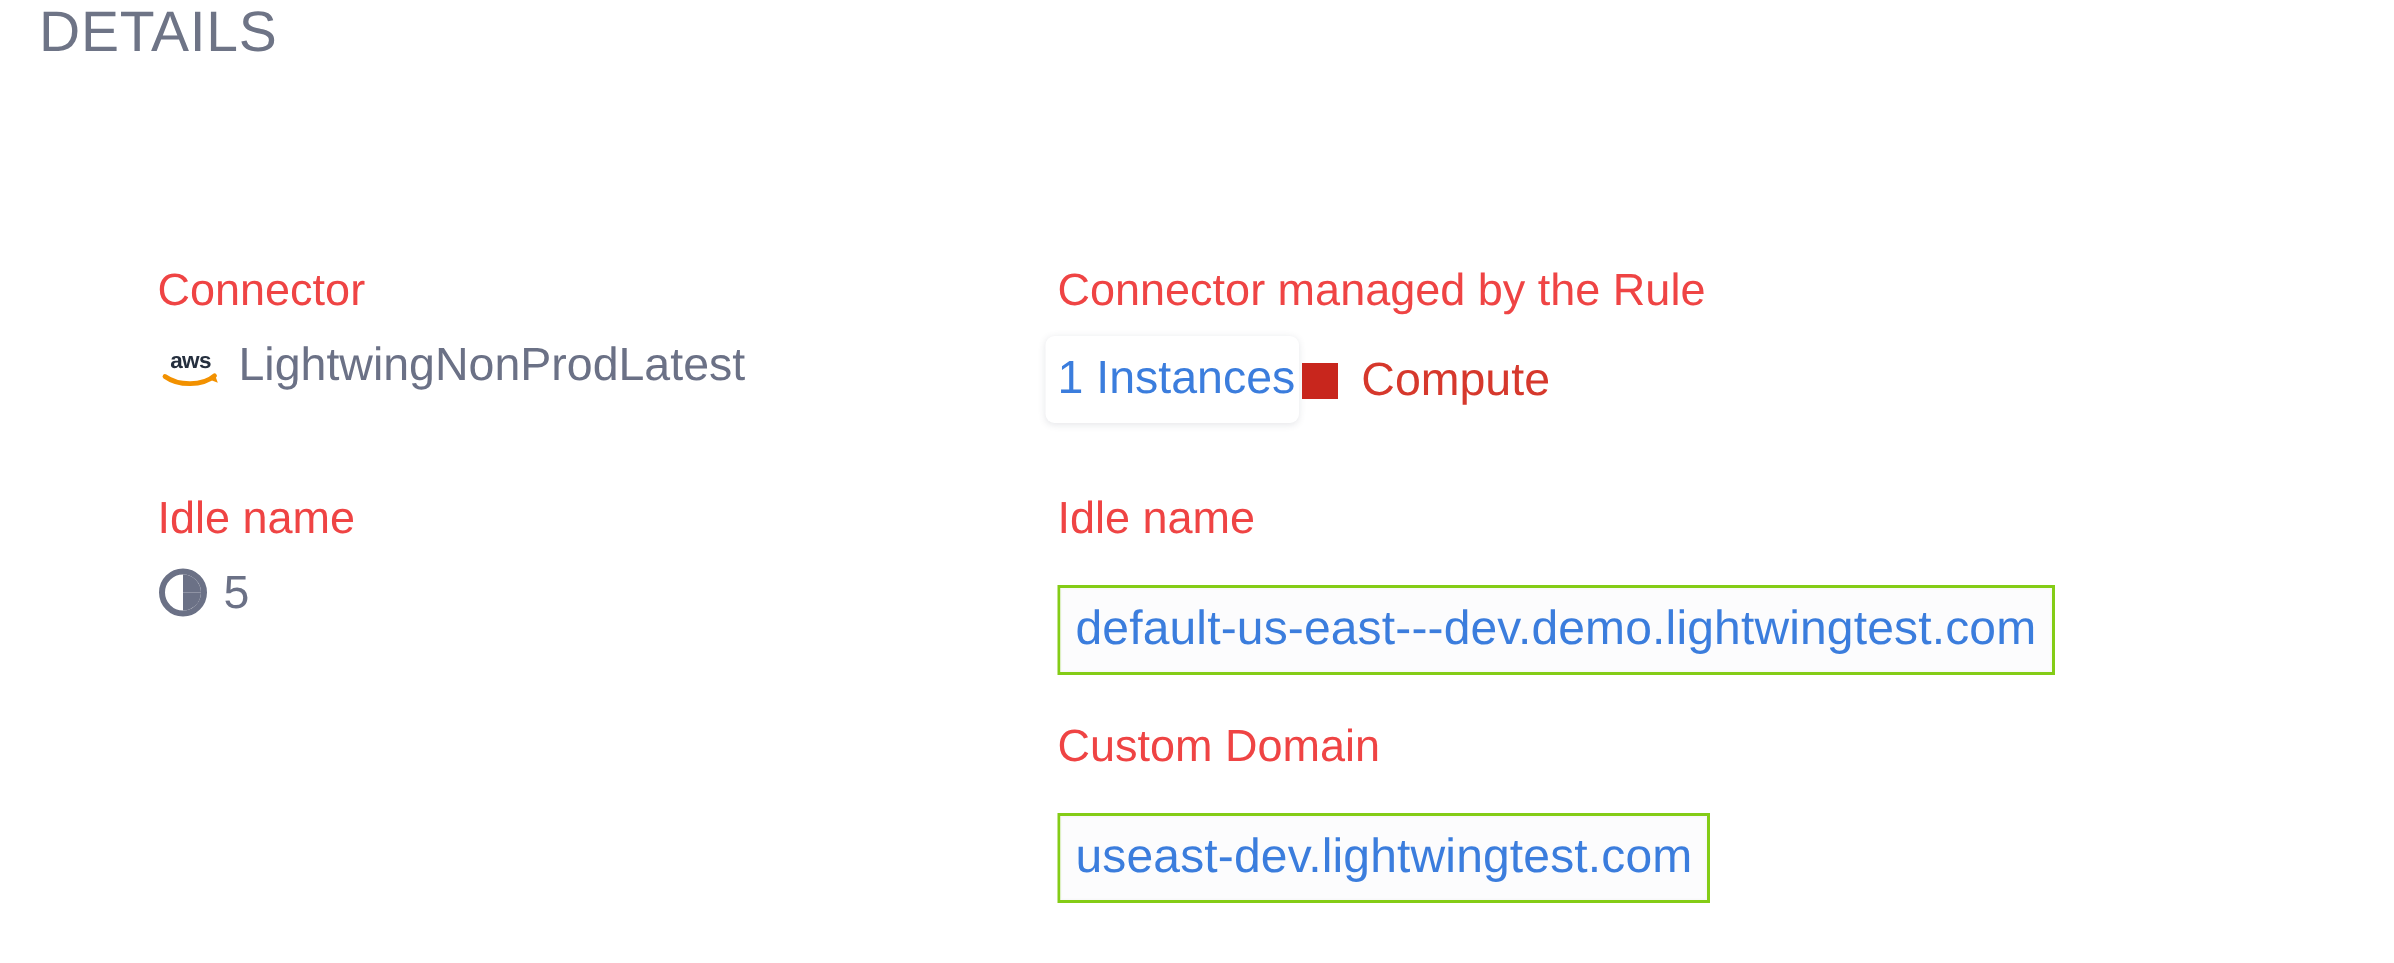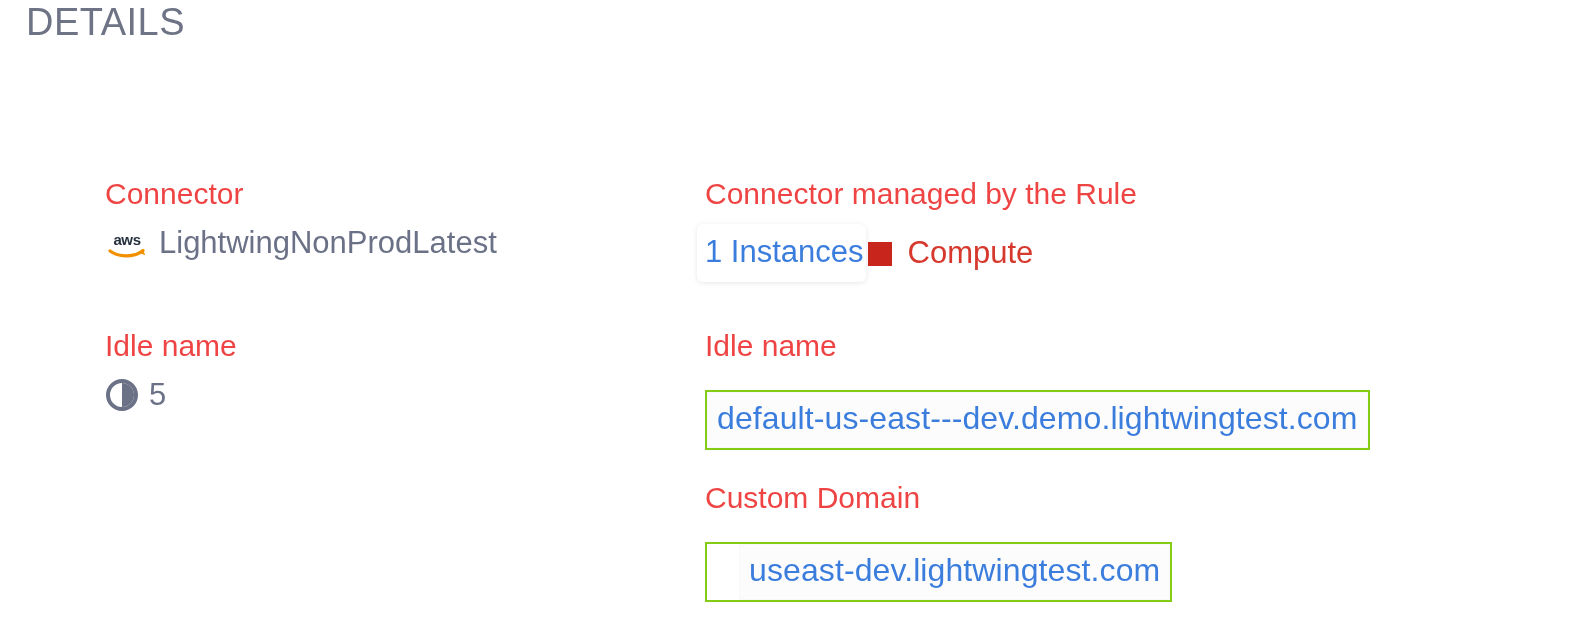--- a/index.html
+++ b/index.html
@@ -144,21 +144,21 @@
   .domain-link {
     color: #3b7ddd;
     font-size: 32px;
     line-height: 40px;
     text-decoration: none;
     white-space: nowrap;
     letter-spacing: 0.1px;
   }
 
   .hostname-box  { position: absolute; left: 0; top: 62px; }
-  .customdom-box { position: absolute; left: 0; top: 62px; padding-left: 32px; }
+  .customdom-box { position: absolute; left: 0; top: 62px; }
 </style>
 </head>
 <body>
 
 <div class="panel">
 
   <div class="section-title">DETAILS</div>
 
   <div class="fields">
 

